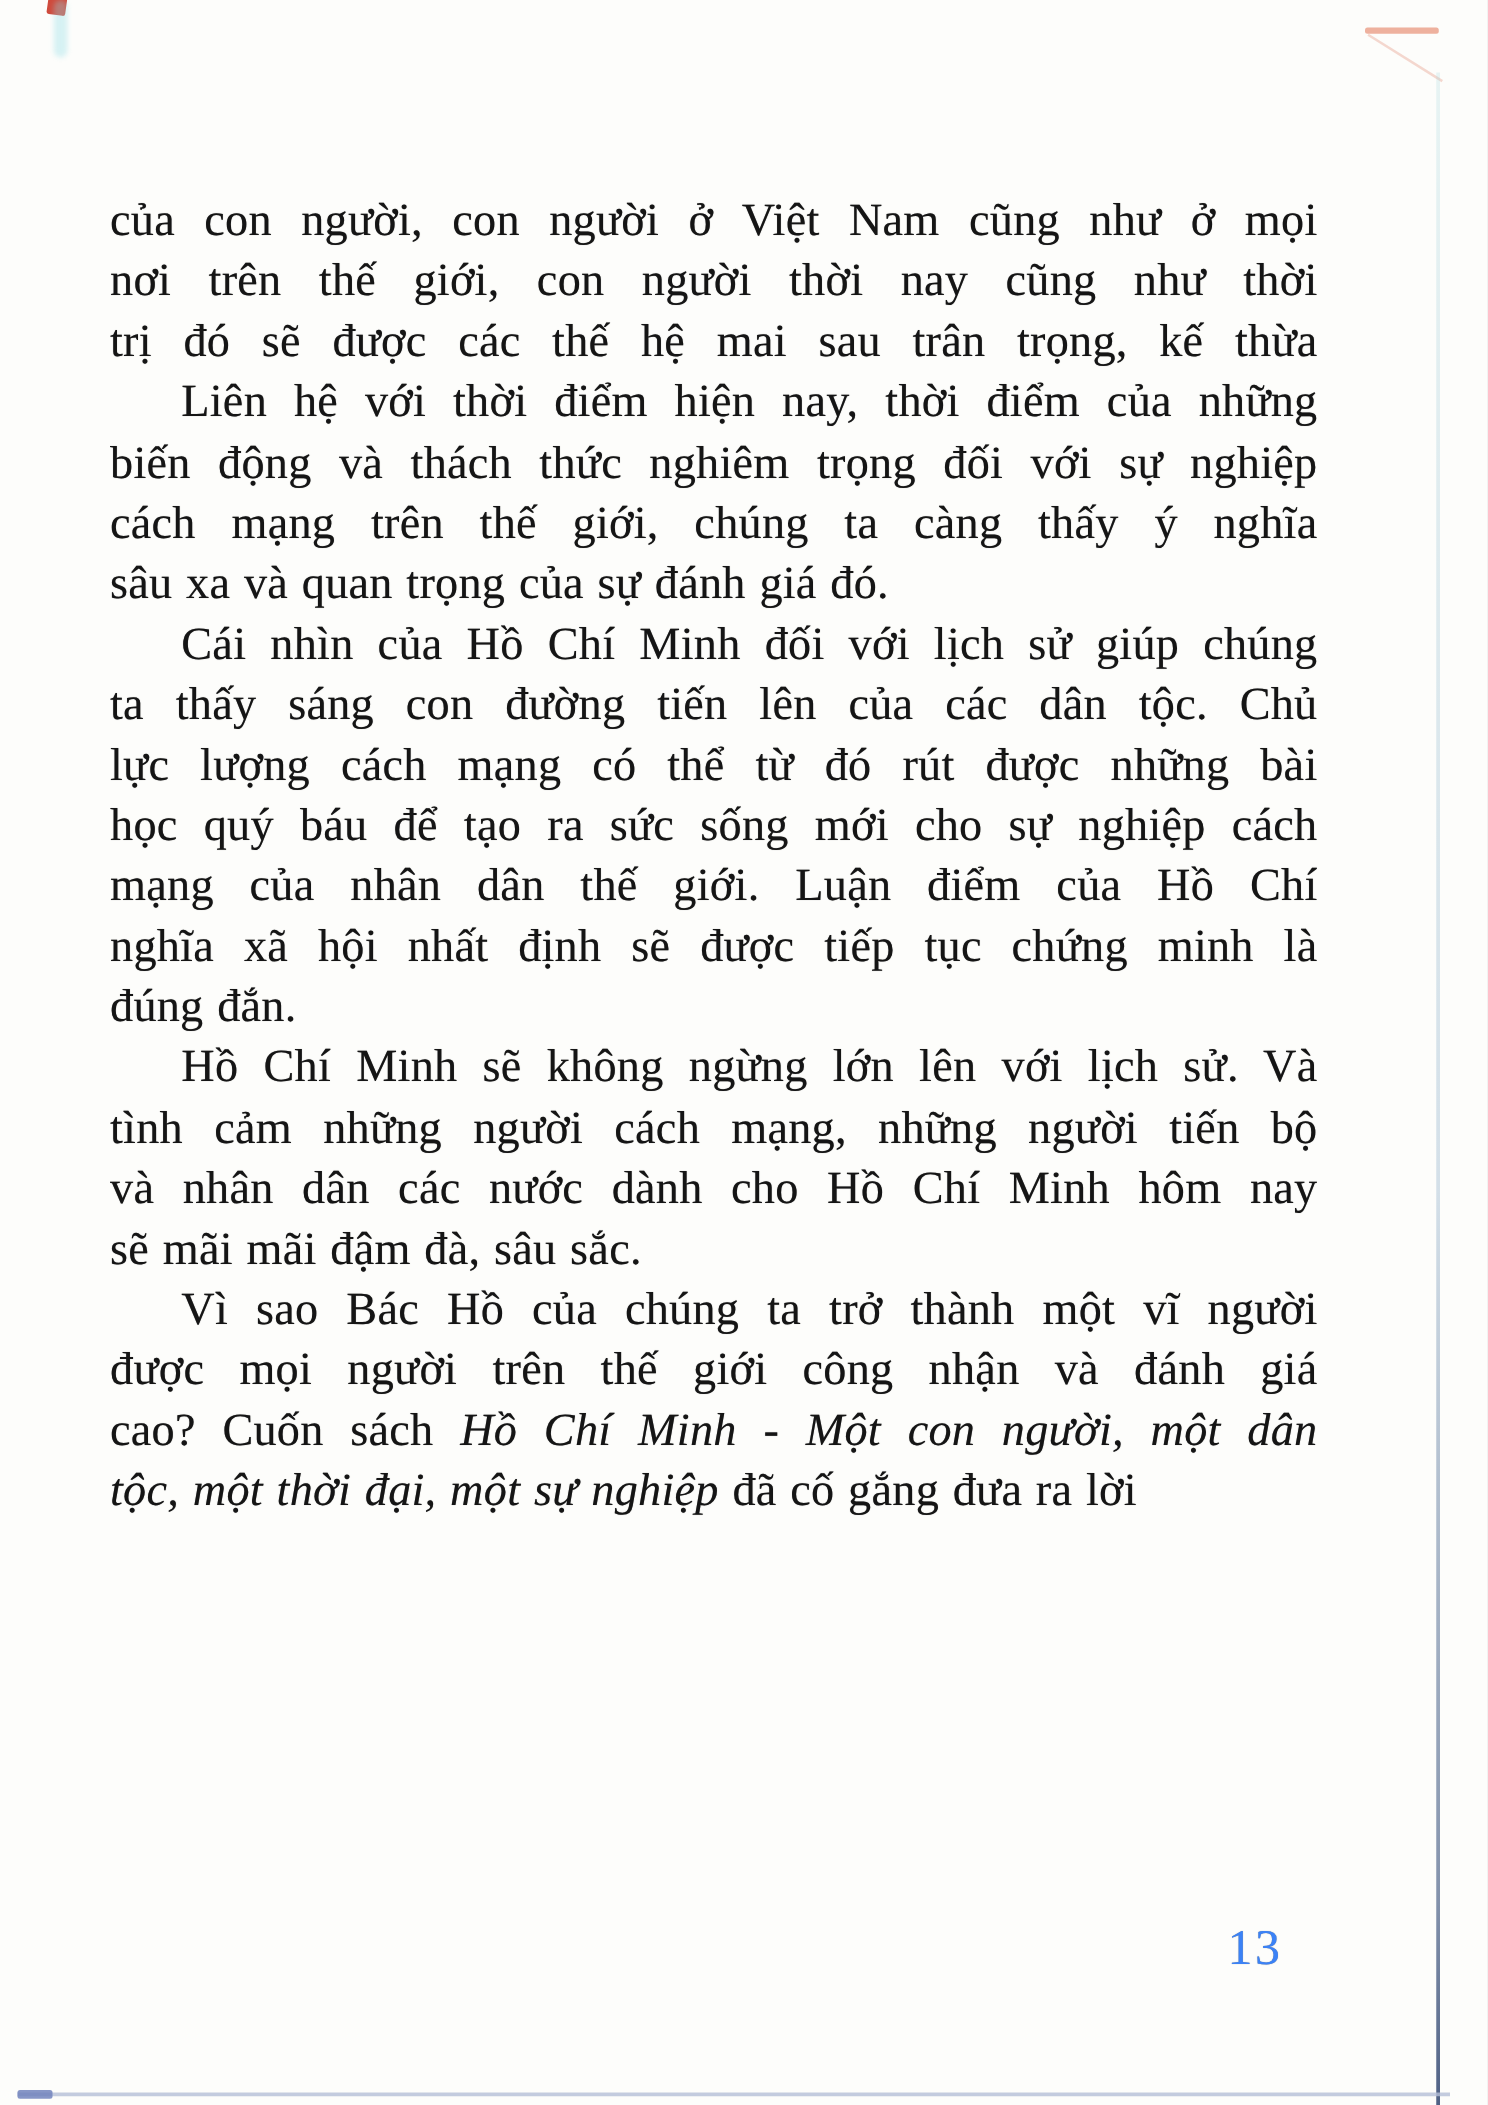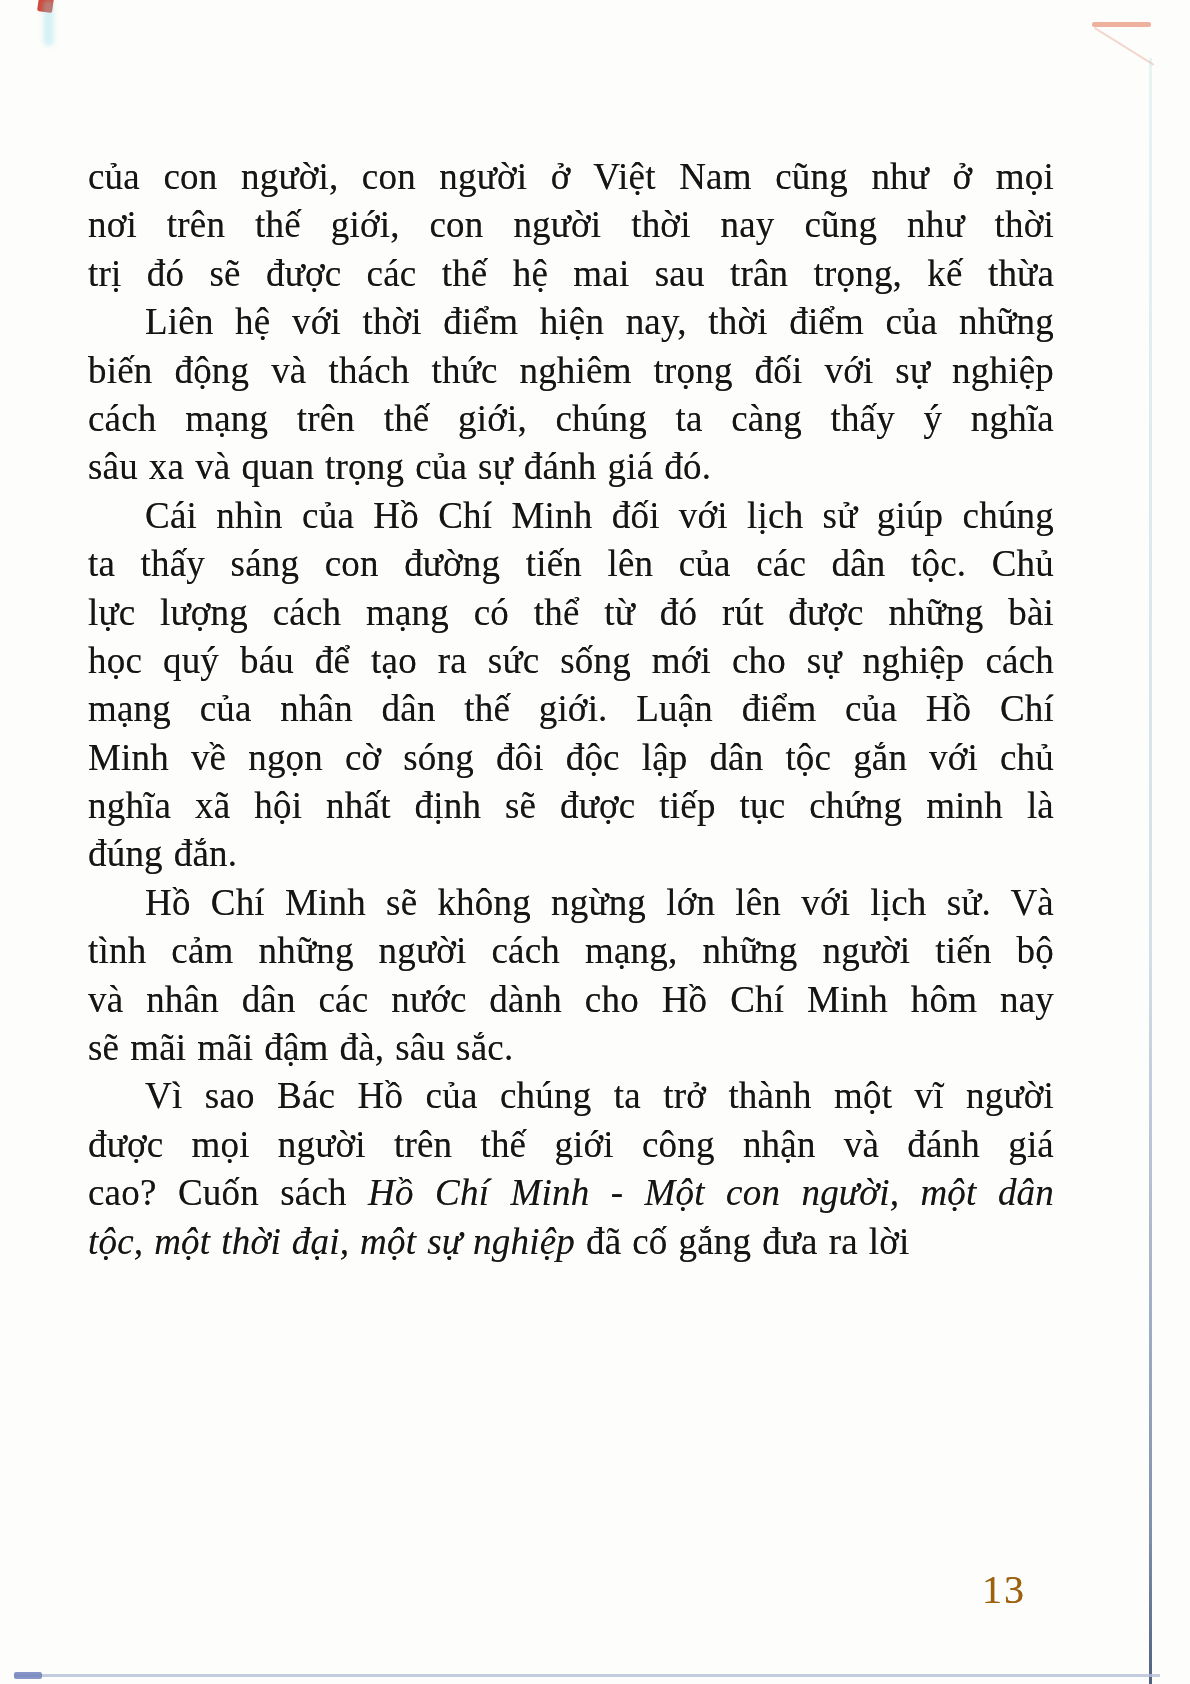--- a/index.html
+++ b/index.html
@@ -30,24 +30,24 @@
   }
   .line.last{
     text-align-last:left;
   }
   .line.indent{
     text-indent:57px;
   }
   .it{font-style:italic;}
   .page-number{
     position:absolute;
-    left:982px;top:1566px;
+    left:982px;top:1534px;
     font-size:40px;
     letter-spacing:2px;
-    color:#a16207;
+    color:#3b82f6;
     text-shadow:0 0 0.6px rgba(10,10,10,0.5);
   }
   
   .mark{position:absolute;}
   .tl-red{
     left:38px;top:-3px;width:15px;height:15px;
     border-radius:2px;
     transform:rotate(8deg);
   }
   .tl-cyan{
@@ -109,21 +109,20 @@
         <div class="line"><span>biến động và thách thức nghiêm trọng đối với sự nghiệp</span></div>
         <div class="line"><span>cách mạng trên thế giới, chúng ta càng thấy ý nghĩa</span></div>
         <div class="line last"><span>sâu xa và quan trọng của sự đánh giá đó.</span></div>
       </div>
       <div class="para">
         <div class="line indent"><span>Cái nhìn của Hồ Chí Minh đối với lịch sử giúp chúng</span></div>
         <div class="line"><span>ta thấy sáng con đường tiến lên của các dân tộc. Chủ</span></div>
         <div class="line"><span>lực lượng cách mạng có thể từ đó rút được những bài</span></div>
         <div class="line"><span>học quý báu để tạo ra sức sống mới cho sự nghiệp cách</span></div>
         <div class="line"><span>mạng của nhân dân thế giới. Luận điểm của Hồ Chí</span></div>
-        <div class="line"><span>Minh về ngọn cờ sóng đôi độc lập dân tộc gắn với chủ</span></div>
         <div class="line"><span>nghĩa xã hội nhất định sẽ được tiếp tục chứng minh là</span></div>
         <div class="line last"><span>đúng đắn.</span></div>
       </div>
       <div class="para">
         <div class="line indent"><span>Hồ Chí Minh sẽ không ngừng lớn lên với lịch sử. Và</span></div>
         <div class="line"><span>tình cảm những người cách mạng, những người tiến bộ</span></div>
         <div class="line"><span>và nhân dân các nước dành cho Hồ Chí Minh hôm nay</span></div>
         <div class="line last"><span>sẽ mãi mãi đậm đà, sâu sắc.</span></div>
       </div>
       <div class="para">

